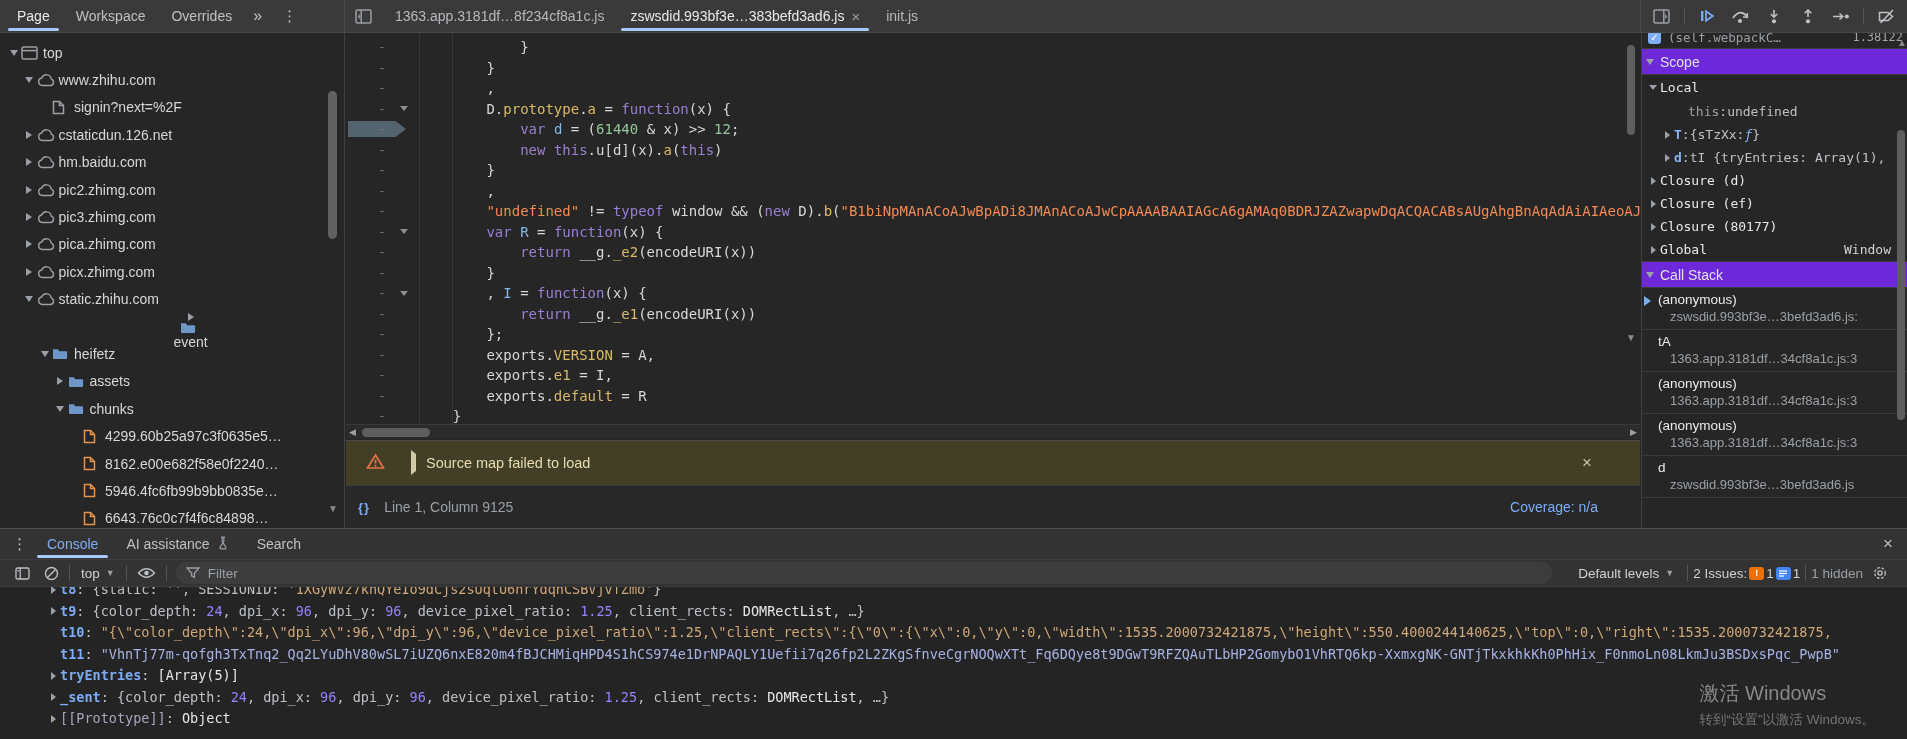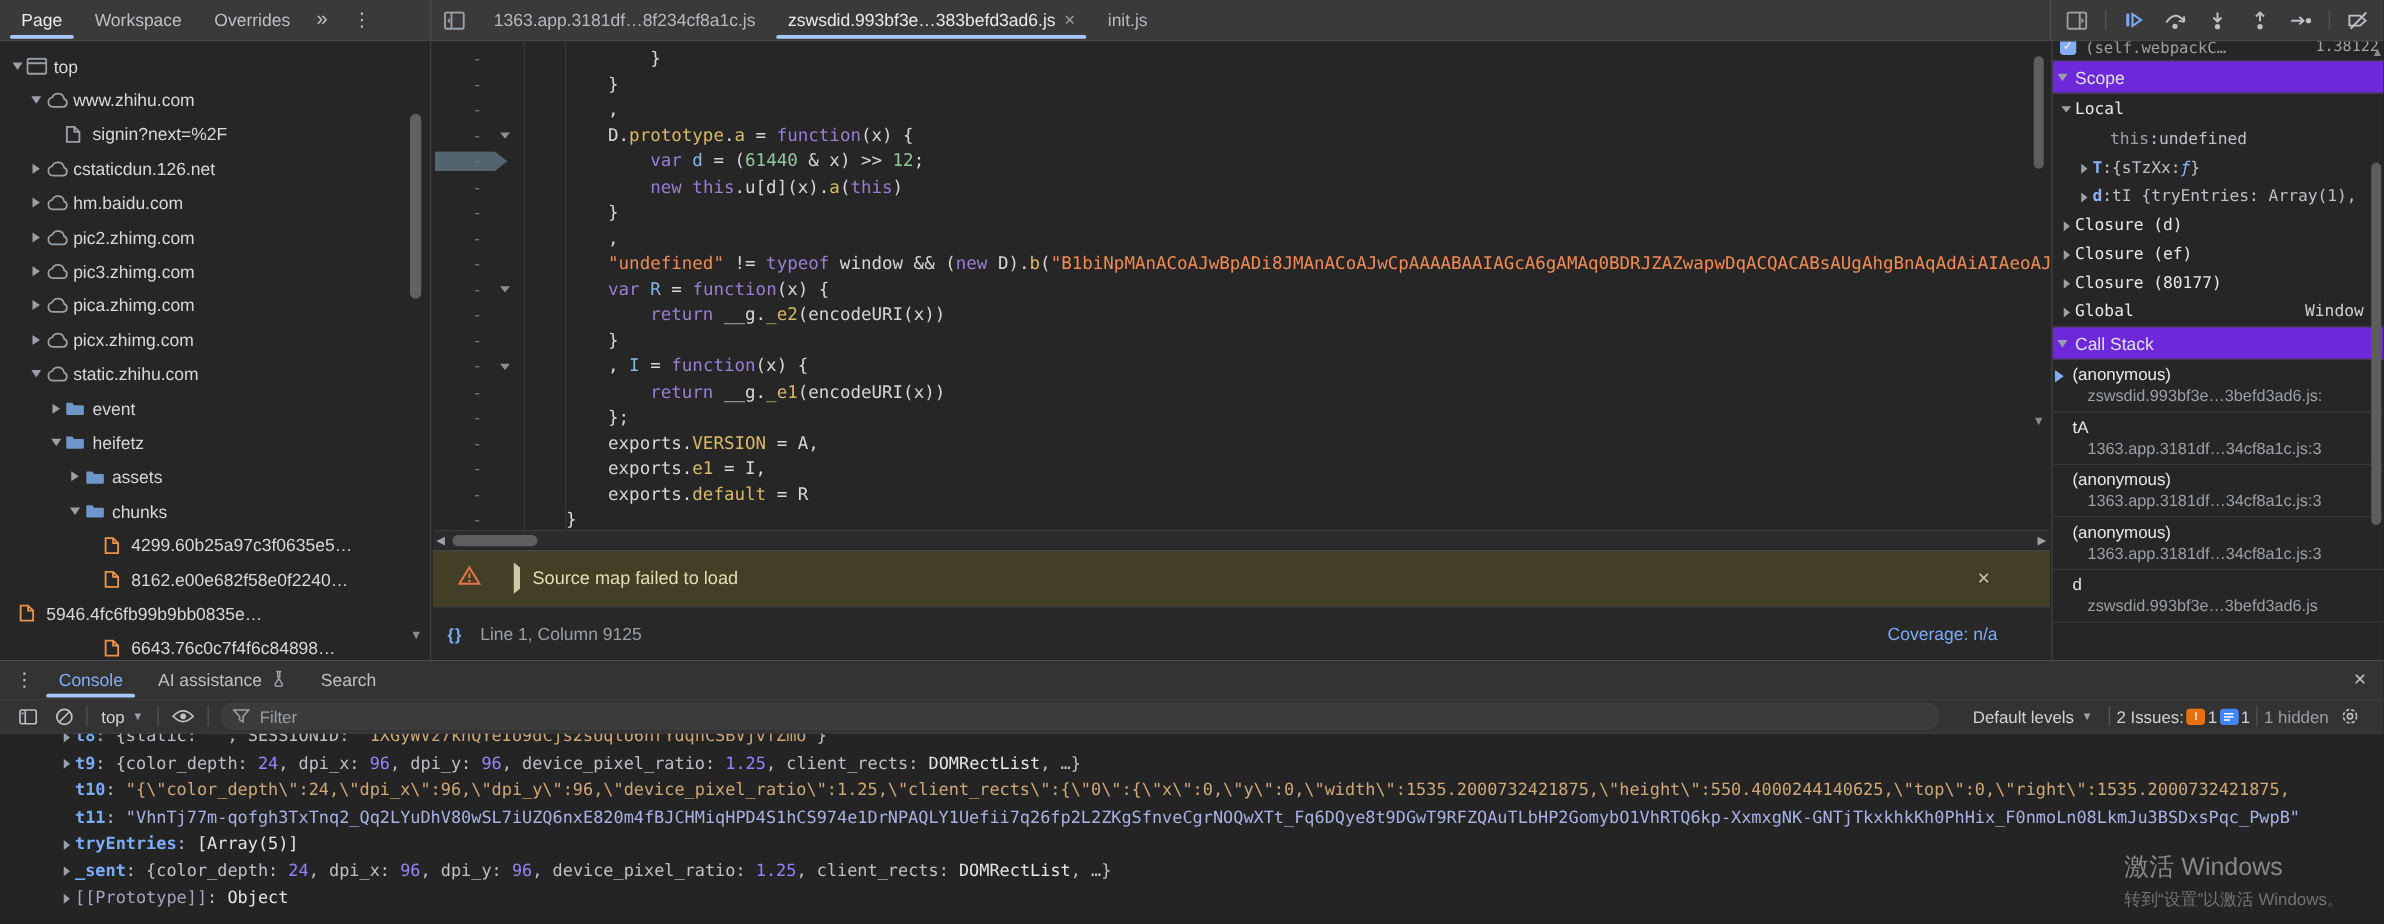--- a/index.html
+++ b/index.html
@@ -333,21 +333,21 @@
           <span class="arrow-slot">
             <span class="tri-d"></span>
           </span>
           <span class="ticon">
             <svg width="18" height="14" viewBox="0 0 18 14">
               <path d="M5.2 12.5 a3.8 3.8 0 0 1 -.5 -7.5 A5 5 0 0 1 14.3 6.1 a3.3 3.3 0 0 1 -.8 6.4 z" fill="none" stroke="#9aa0a6" stroke-width="1.4"></path>
             </svg>
           </span>
           <span>static.zhihu.com</span>
         </div>
-        <div class="trow" style="padding-left: 37px;">
+        <div class="trow" style="padding-left: 37px; flex-direction: column;">
           <span class="arrow-slot">
             <span class="tri-r"></span>
           </span>
           <span class="ticon">
             <svg width="16" height="13">
               <path d="M1 2.2 h4.8 l1.5 2 h6.9 a.9.9 0 0 1 .9.9 v5.9 a1 1 0 0 1 -1 1 H2 a1 1 0 0 1 -1 -1 z" fill="#6e96c8"></path>
             </svg>
           </span>
           <span>event</span>
         </div>
@@ -397,21 +397,21 @@
         <div class="trow" style="padding-left: 68px;">
           <span class="arrow-slot"></span>
           <span class="ticon">
             <svg width="13" height="15">
               <path d="M1.5 1.5 h6 l4 4 v8 h-10 z" fill="none" stroke="#e8934a" stroke-width="1.5"></path>
               <path d="M7.5 1.5 v4 h4" fill="none" stroke="#e8934a" stroke-width="1.5"></path>
             </svg>
           </span>
           <span>8162.e00e682f58e0f2240…</span>
         </div>
-        <div class="trow" style="">
+        <div class="trow" style="padding-left: 68px;">
           <span class="arrow-slot"></span>
           <span class="ticon">
             <svg width="13" height="15">
               <path d="M1.5 1.5 h6 l4 4 v8 h-10 z" fill="none" stroke="#e8934a" stroke-width="1.5"></path>
               <path d="M7.5 1.5 v4 h4" fill="none" stroke="#e8934a" stroke-width="1.5"></path>
             </svg>
           </span>
           <span>5946.4fc6fb99b9bb0835e…</span>
         </div>
         <div class="trow" style="padding-left: 68px;">

